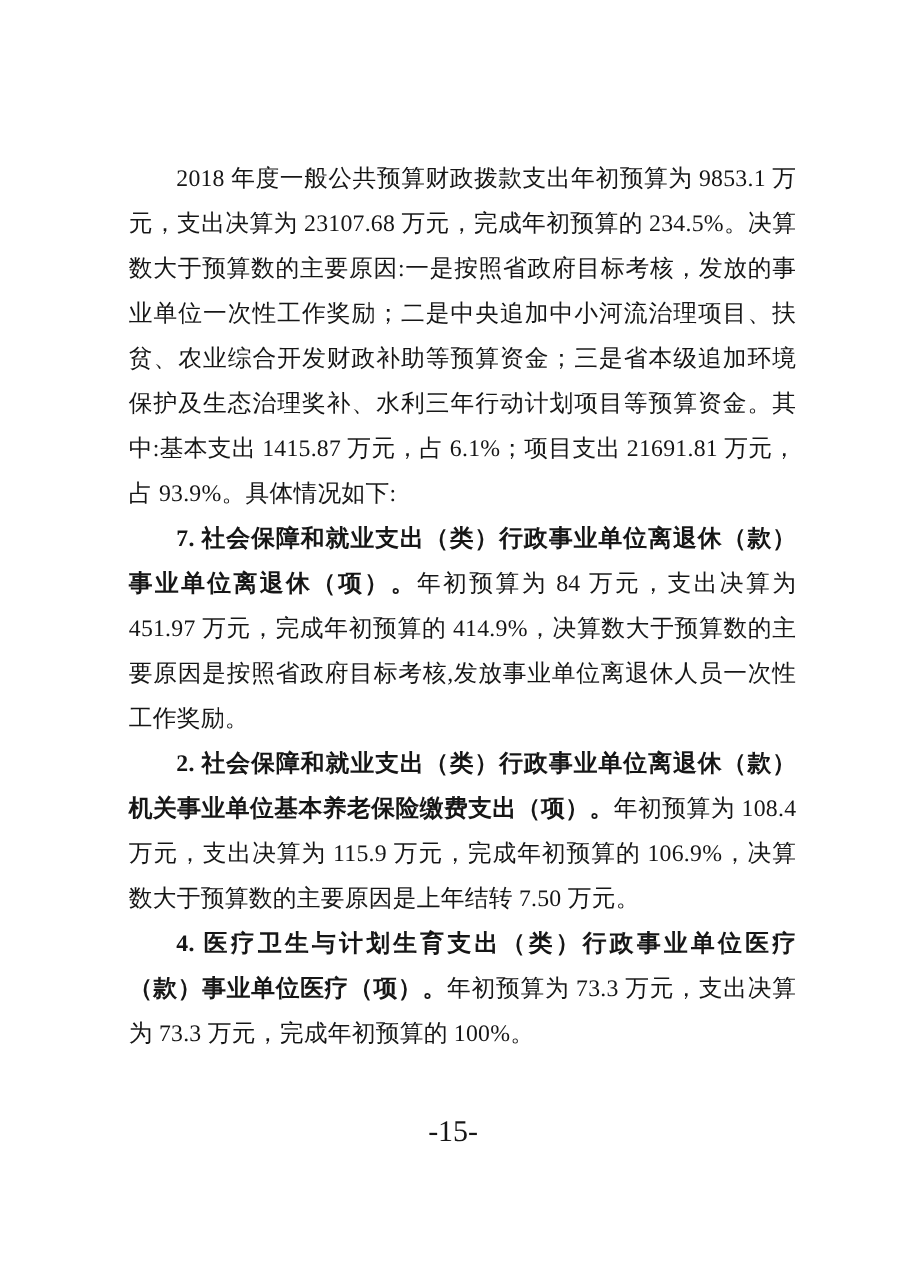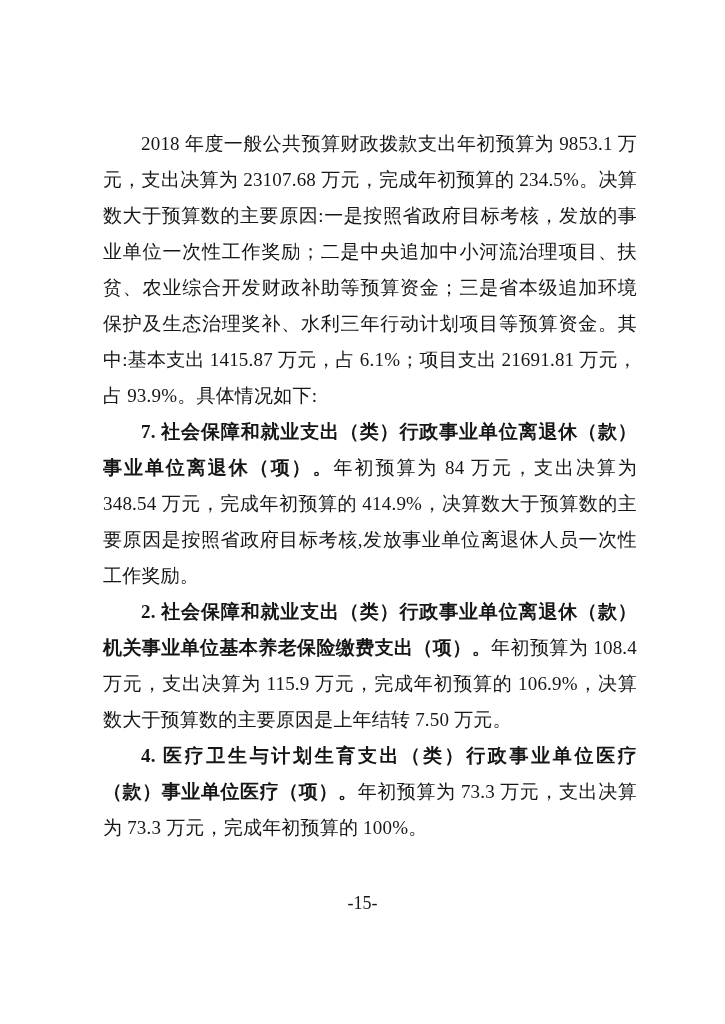--- a/index.html
+++ b/index.html
@@ -33,33 +33,33 @@
   }
   .lead {
     font-weight: bold;
   }
   .footer {
     position: absolute;
     left: 0;
     top: 893px;
     width: 725px;
     text-align: center;
-    font-size: 18px;
+    font-size: 24px;
     color: #161616;
     font-family: "Liberation Serif", serif;
   }
 </style>
 </head>
 <body>
 
 <div class="page">
   <div class="content">
     <p><span>2018 年度一般公共预算财政拨款支出年初预算为 9853.1 万元，支出决算为 23107.68 万元，完成年初预算的 234.5%。决算数大于预算数的主要原因:一是按照省政府目标考核，发放的事业单位一次性工作奖励；二是中央追加中小河流治理项目、扶贫、农业综合开发财政补助等预算资金；三是省本级追加环境保护及生态治理奖补、水利三年行动计划项目等预算资金。其中:基本支出 1415.87 万元，占 6.1%；项目支出 21691.81 万元，占 93.9%。具体情况如下:</span></p>
 
-    <p><span class="lead">7. 社会保障和就业支出（类）行政事业单位离退休（款）事业单位离退休（项）。</span><span>年初预算为 84 万元，支出决算为 348.54 万元，完成年初预算的 414.9%，决算数大于预算数的主要原因是按照省政府目标考核,发放事业单位离退休人员一次性工作奖励。</span></p>
+    <p><span class="lead">7. 社会保障和就业支出（类）行政事业单位离退休（款）事业单位离退休（项）。</span><span>年初预算为 84 万元，支出决算为 451.97 万元，完成年初预算的 414.9%，决算数大于预算数的主要原因是按照省政府目标考核,发放事业单位离退休人员一次性工作奖励。</span></p>
 
     <p><span class="lead">2. 社会保障和就业支出（类）行政事业单位离退休（款）机关事业单位基本养老保险缴费支出（项）。</span><span>年初预算为 108.4 万元，支出决算为 115.9 万元，完成年初预算的 106.9%，决算数大于预算数的主要原因是上年结转 7.50 万元。</span></p>
 
     <p><span class="lead">4. 医疗卫生与计划生育支出（类）行政事业单位医疗（款）事业单位医疗（项）。</span><span>年初预算为 73.3 万元，支出决算为 73.3 万元，完成年初预算的 100%。</span></p>
 
   </div>
 
   <div class="footer">-15-</div>
 </div>
 

